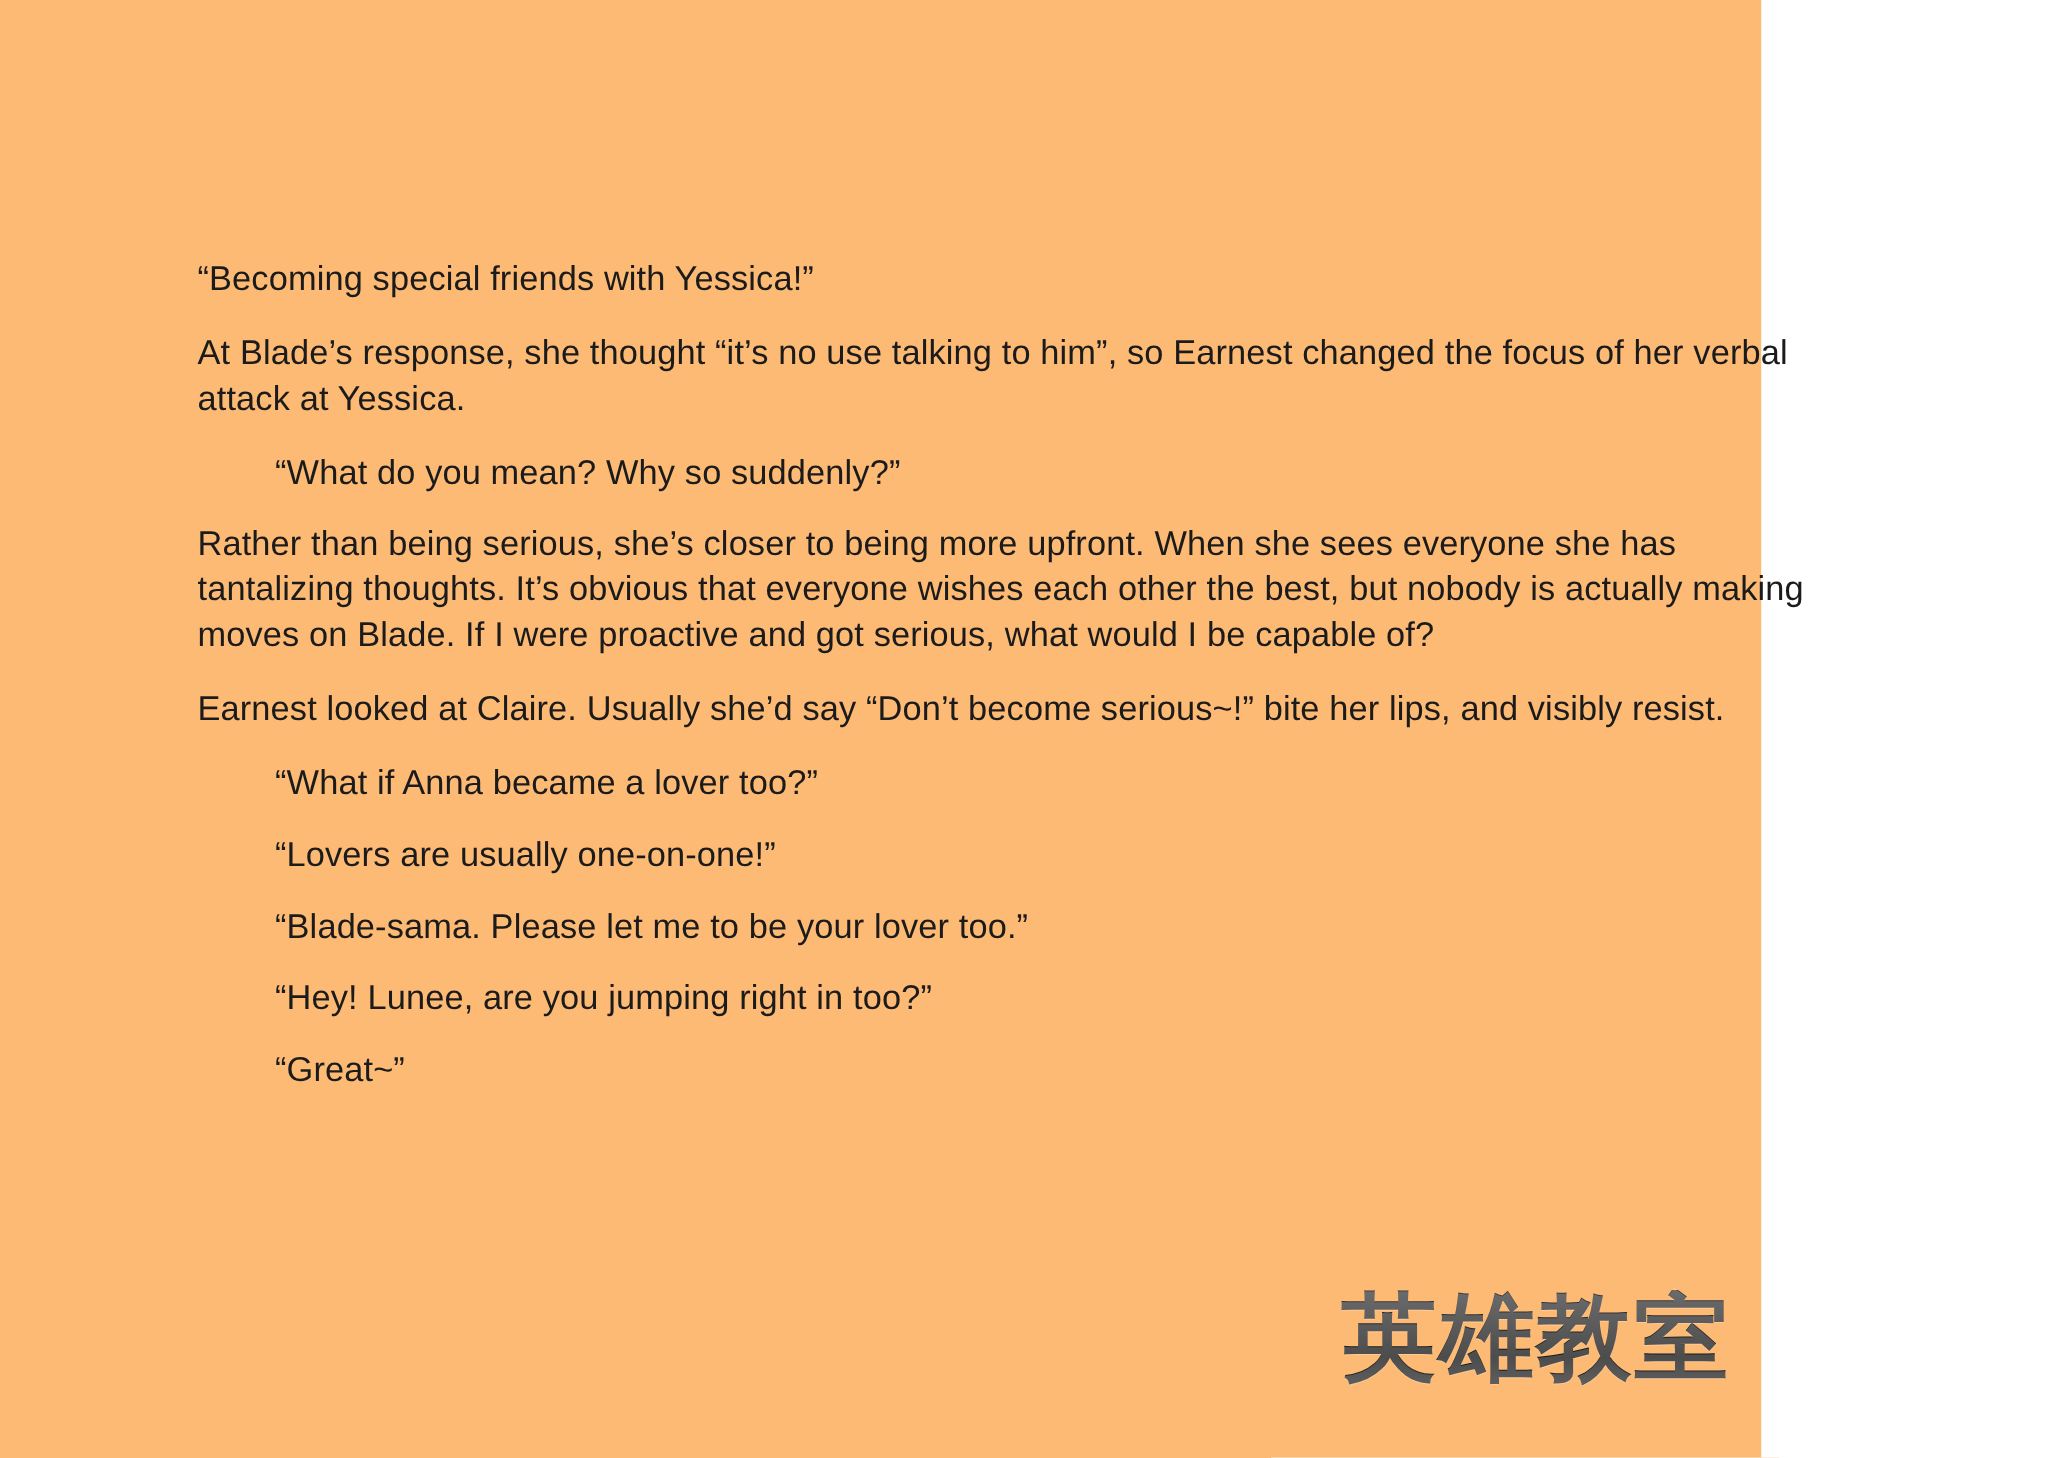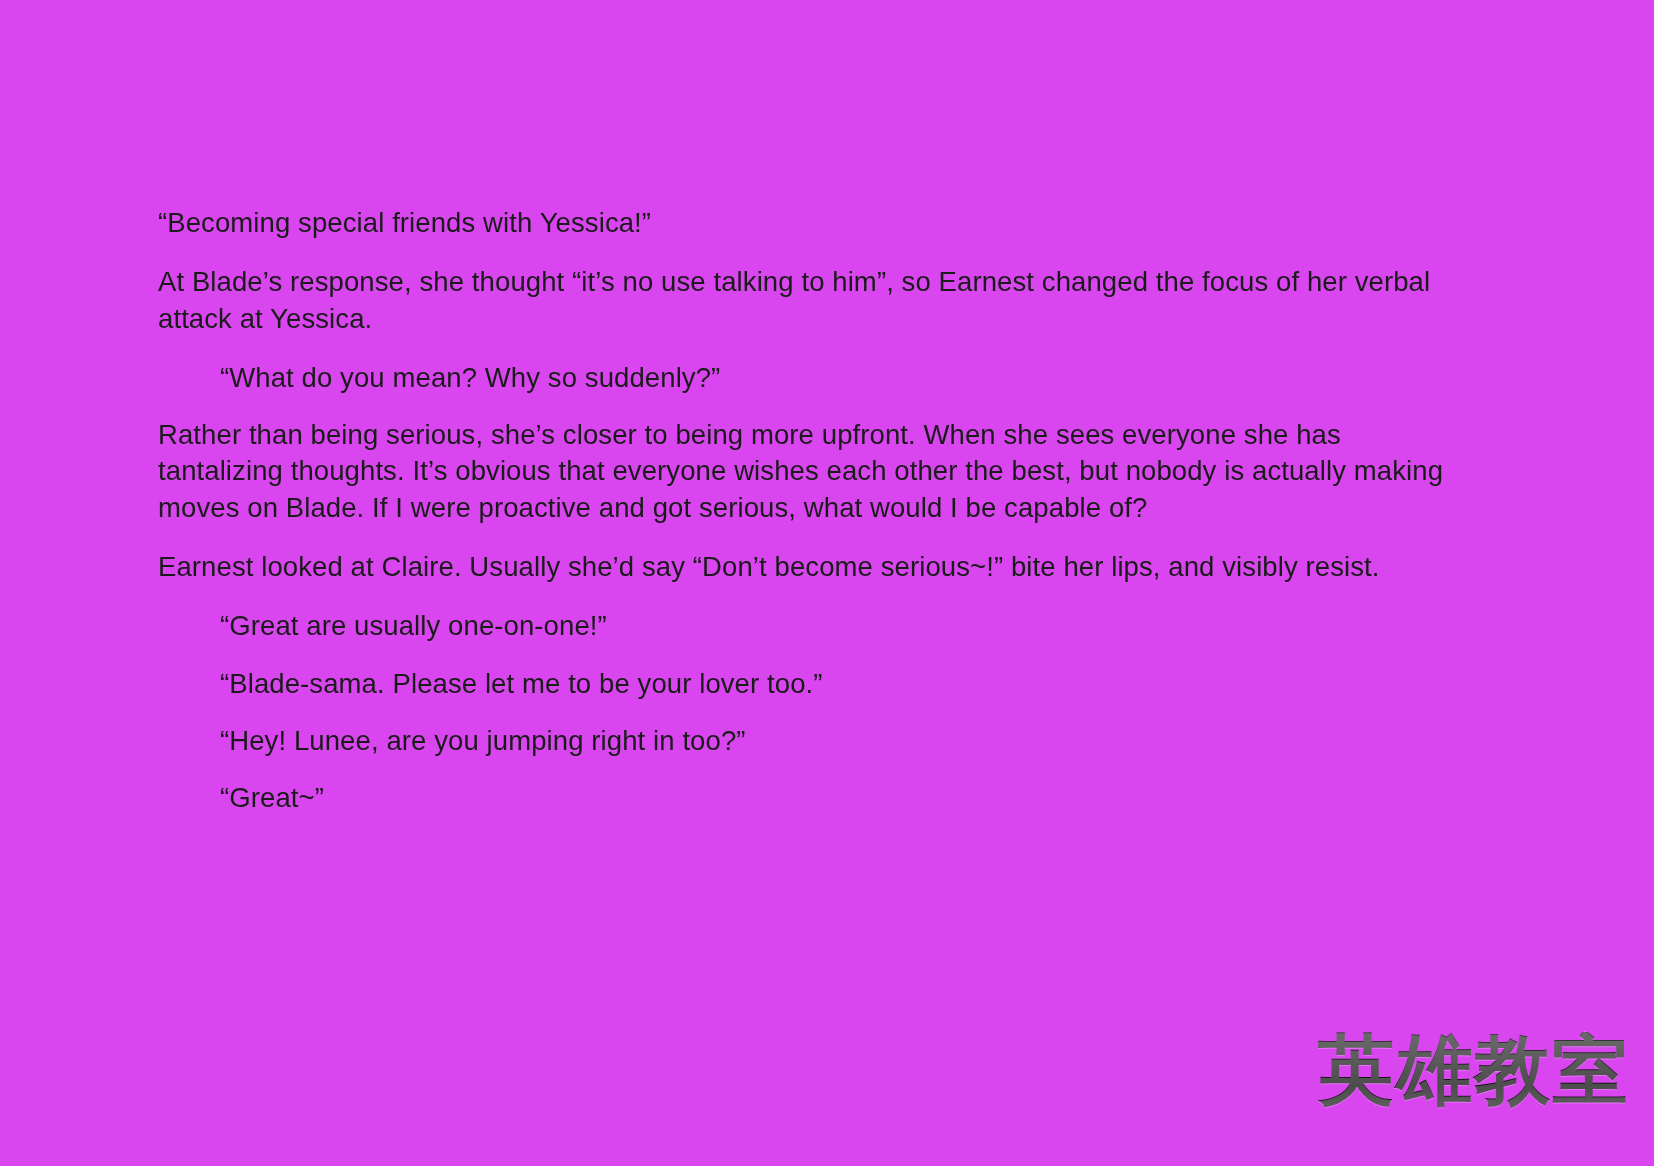--- a/index.html
+++ b/index.html
@@ -12,23 +12,23 @@
     height: 1166px;
     position: relative;
     font-family: "Liberation Sans", sans-serif;
     color: #1a1a1a;
     overflow: hidden;
   }
   .page {
     position: absolute;
     left: 0;
     top: 0;
-    width: 1654px;
+    width: 1409px;
     height: 1166px;
-    background: #d946ef;
+    background: #fdba74;
   }
   .text-column {
     position: absolute;
     left: 158px;
     top: 205px;
     width: 1300px;
   }
   .para {
     font-size: 27.5px;
     line-height: 1.32;
@@ -73,21 +73,22 @@
 <body>
 
 <div class="page">
 
   <div class="text-column">
     <p class="para block">“Becoming special friends with Yessica!”</p>
     <p class="para block">At Blade’s response, she thought “it’s no use talking to him”, so Earnest changed the focus of her verbal attack at Yessica.</p>
     <p class="para indent">“What do you mean? Why so suddenly?”</p>
     <p class="para block">Rather than being serious, she’s closer to being more upfront. When she sees everyone she has tantalizing thoughts. It’s obvious that everyone wishes each other the best, but nobody is actually making moves on Blade. If I were proactive and got serious, what would I be capable of?</p>
     <p class="para block">Earnest looked at Claire. Usually she’d say “Don’t become serious~!” bite her lips, and visibly resist.</p>
-    <p class="para indent">“Great are usually one-on-one!”</p>
+    <p class="para indent">“What if Anna became a lover too?”</p>
+    <p class="para indent">“Lovers are usually one-on-one!”</p>
     <p class="para indent">“Blade-sama. Please let me to be your lover too.”</p>
     <p class="para indent">“Hey! Lunee, are you jumping right in too?”</p>
     <p class="para indent">“Great~”</p>
   </div>
 
   <div class="watermark">
     <span class="watermark-text">英雄教室</span>
   </div>
 
 </div>

